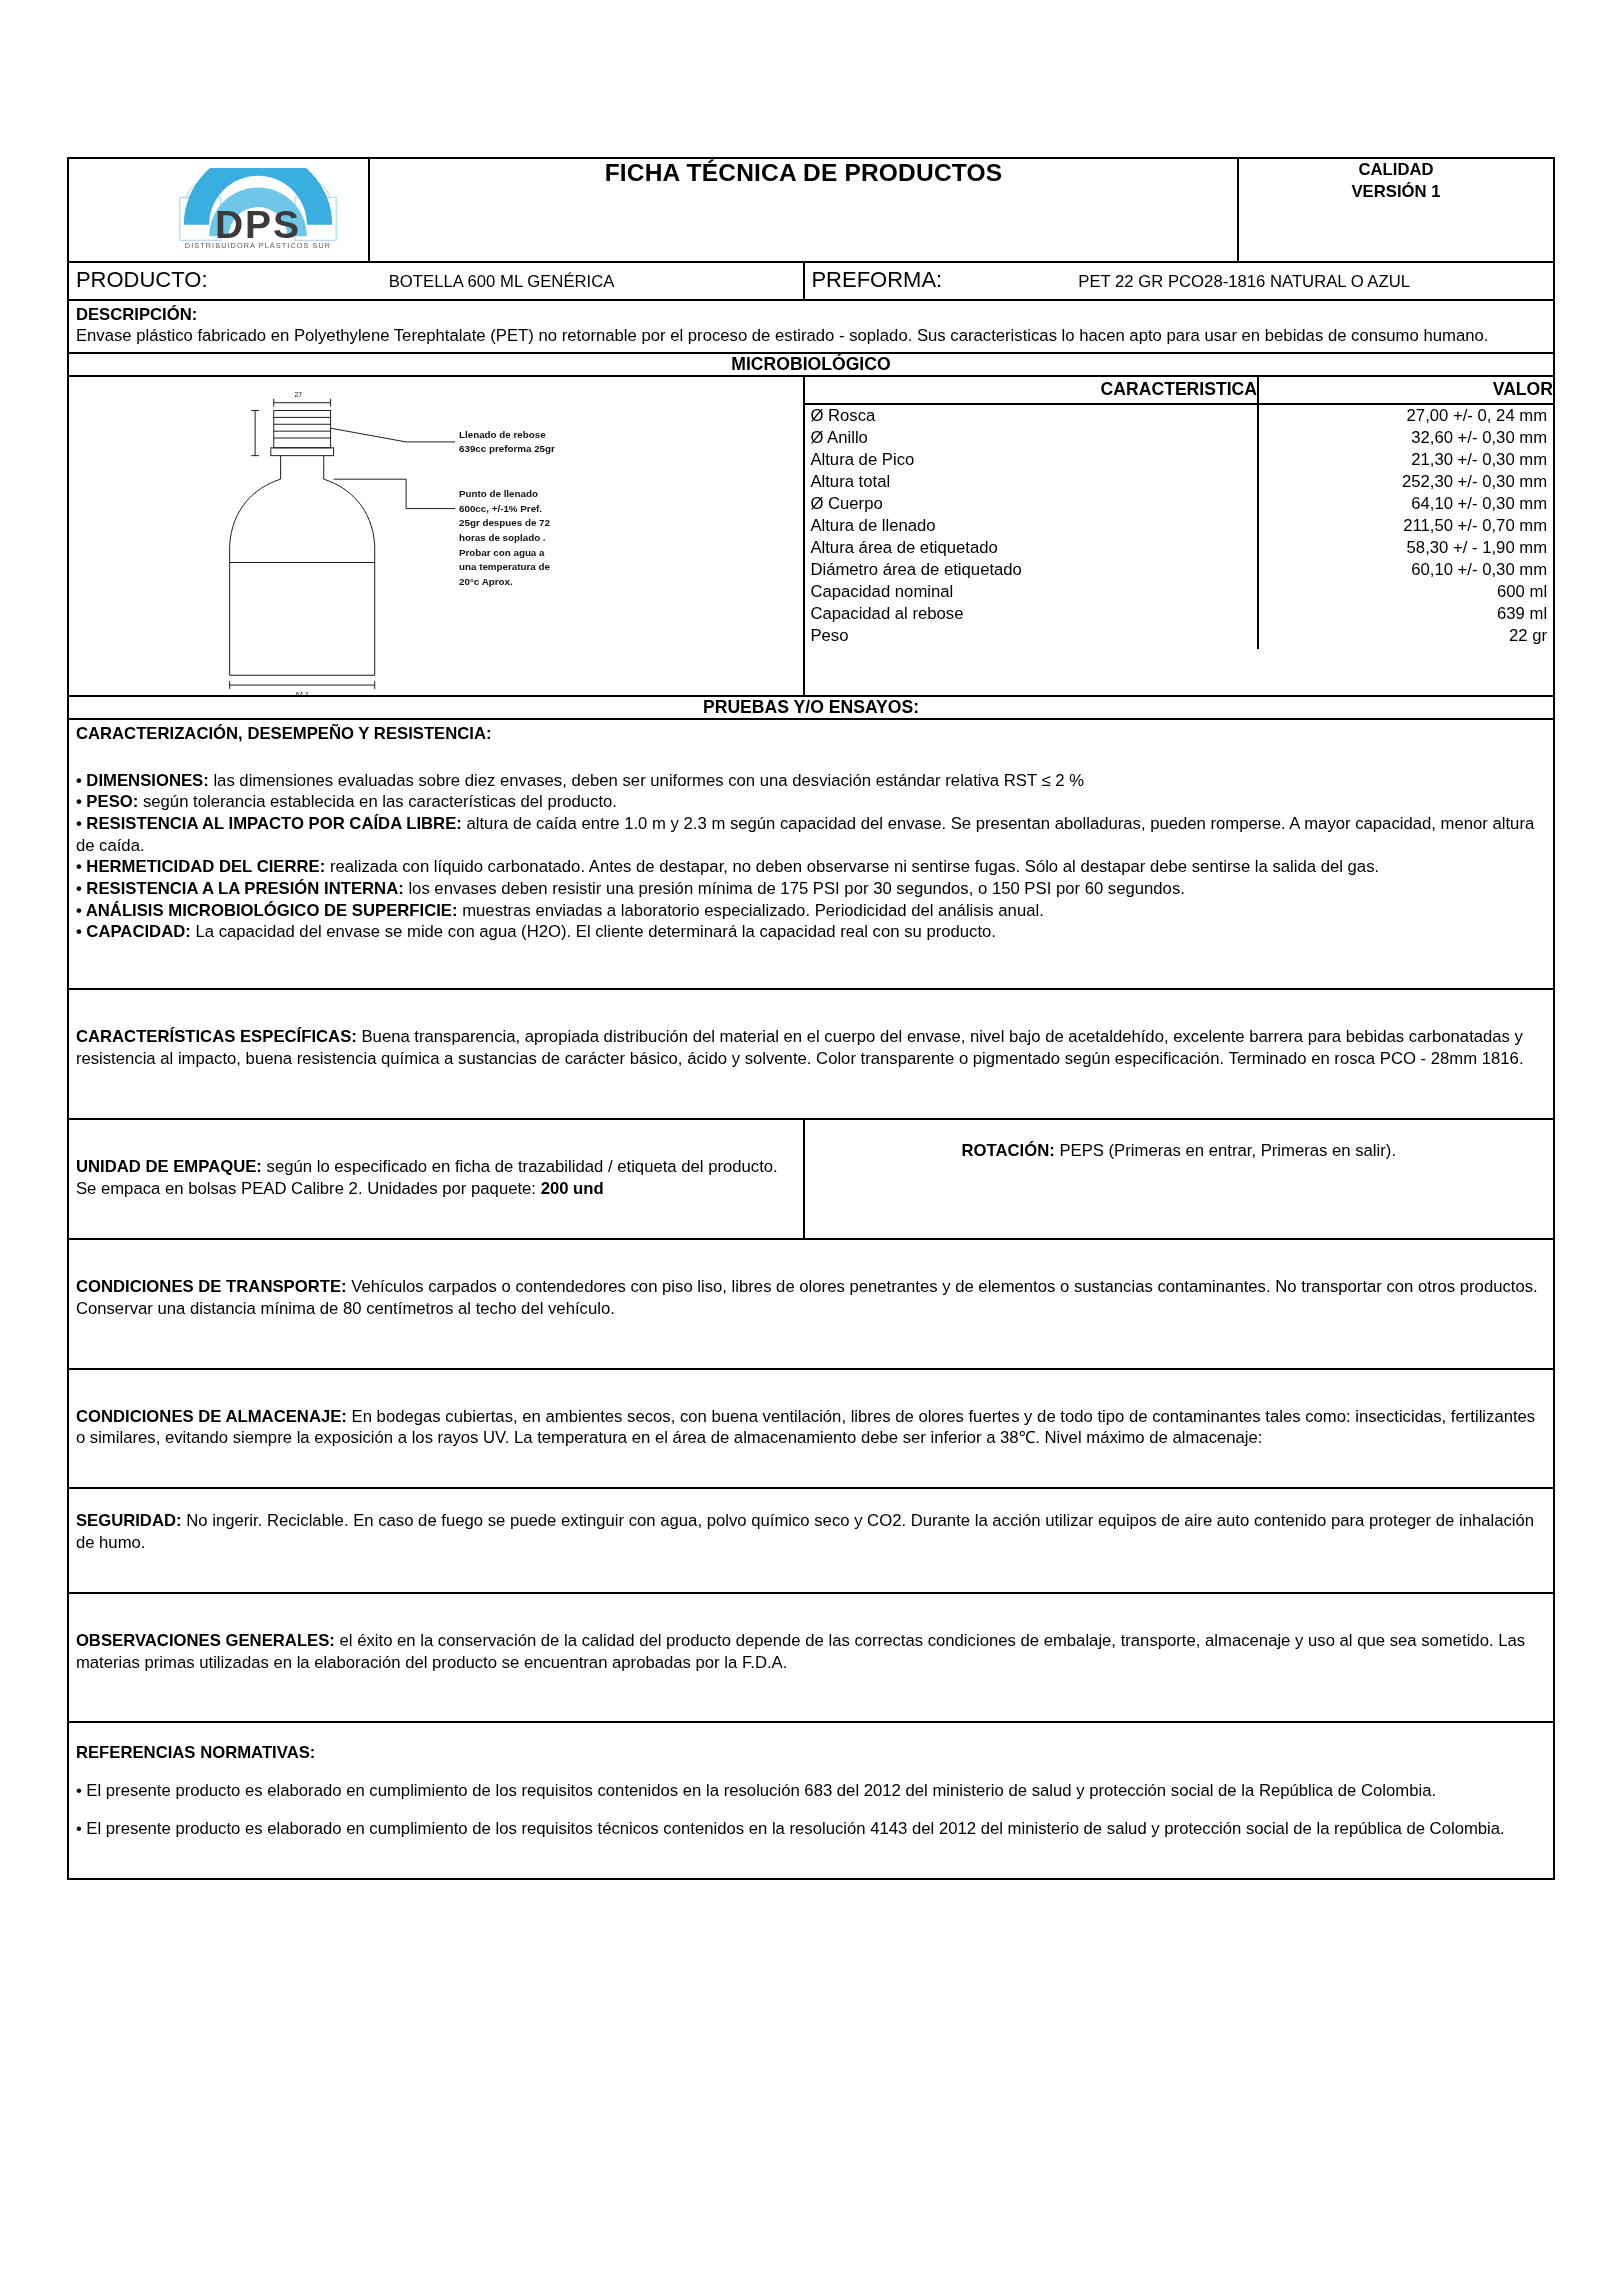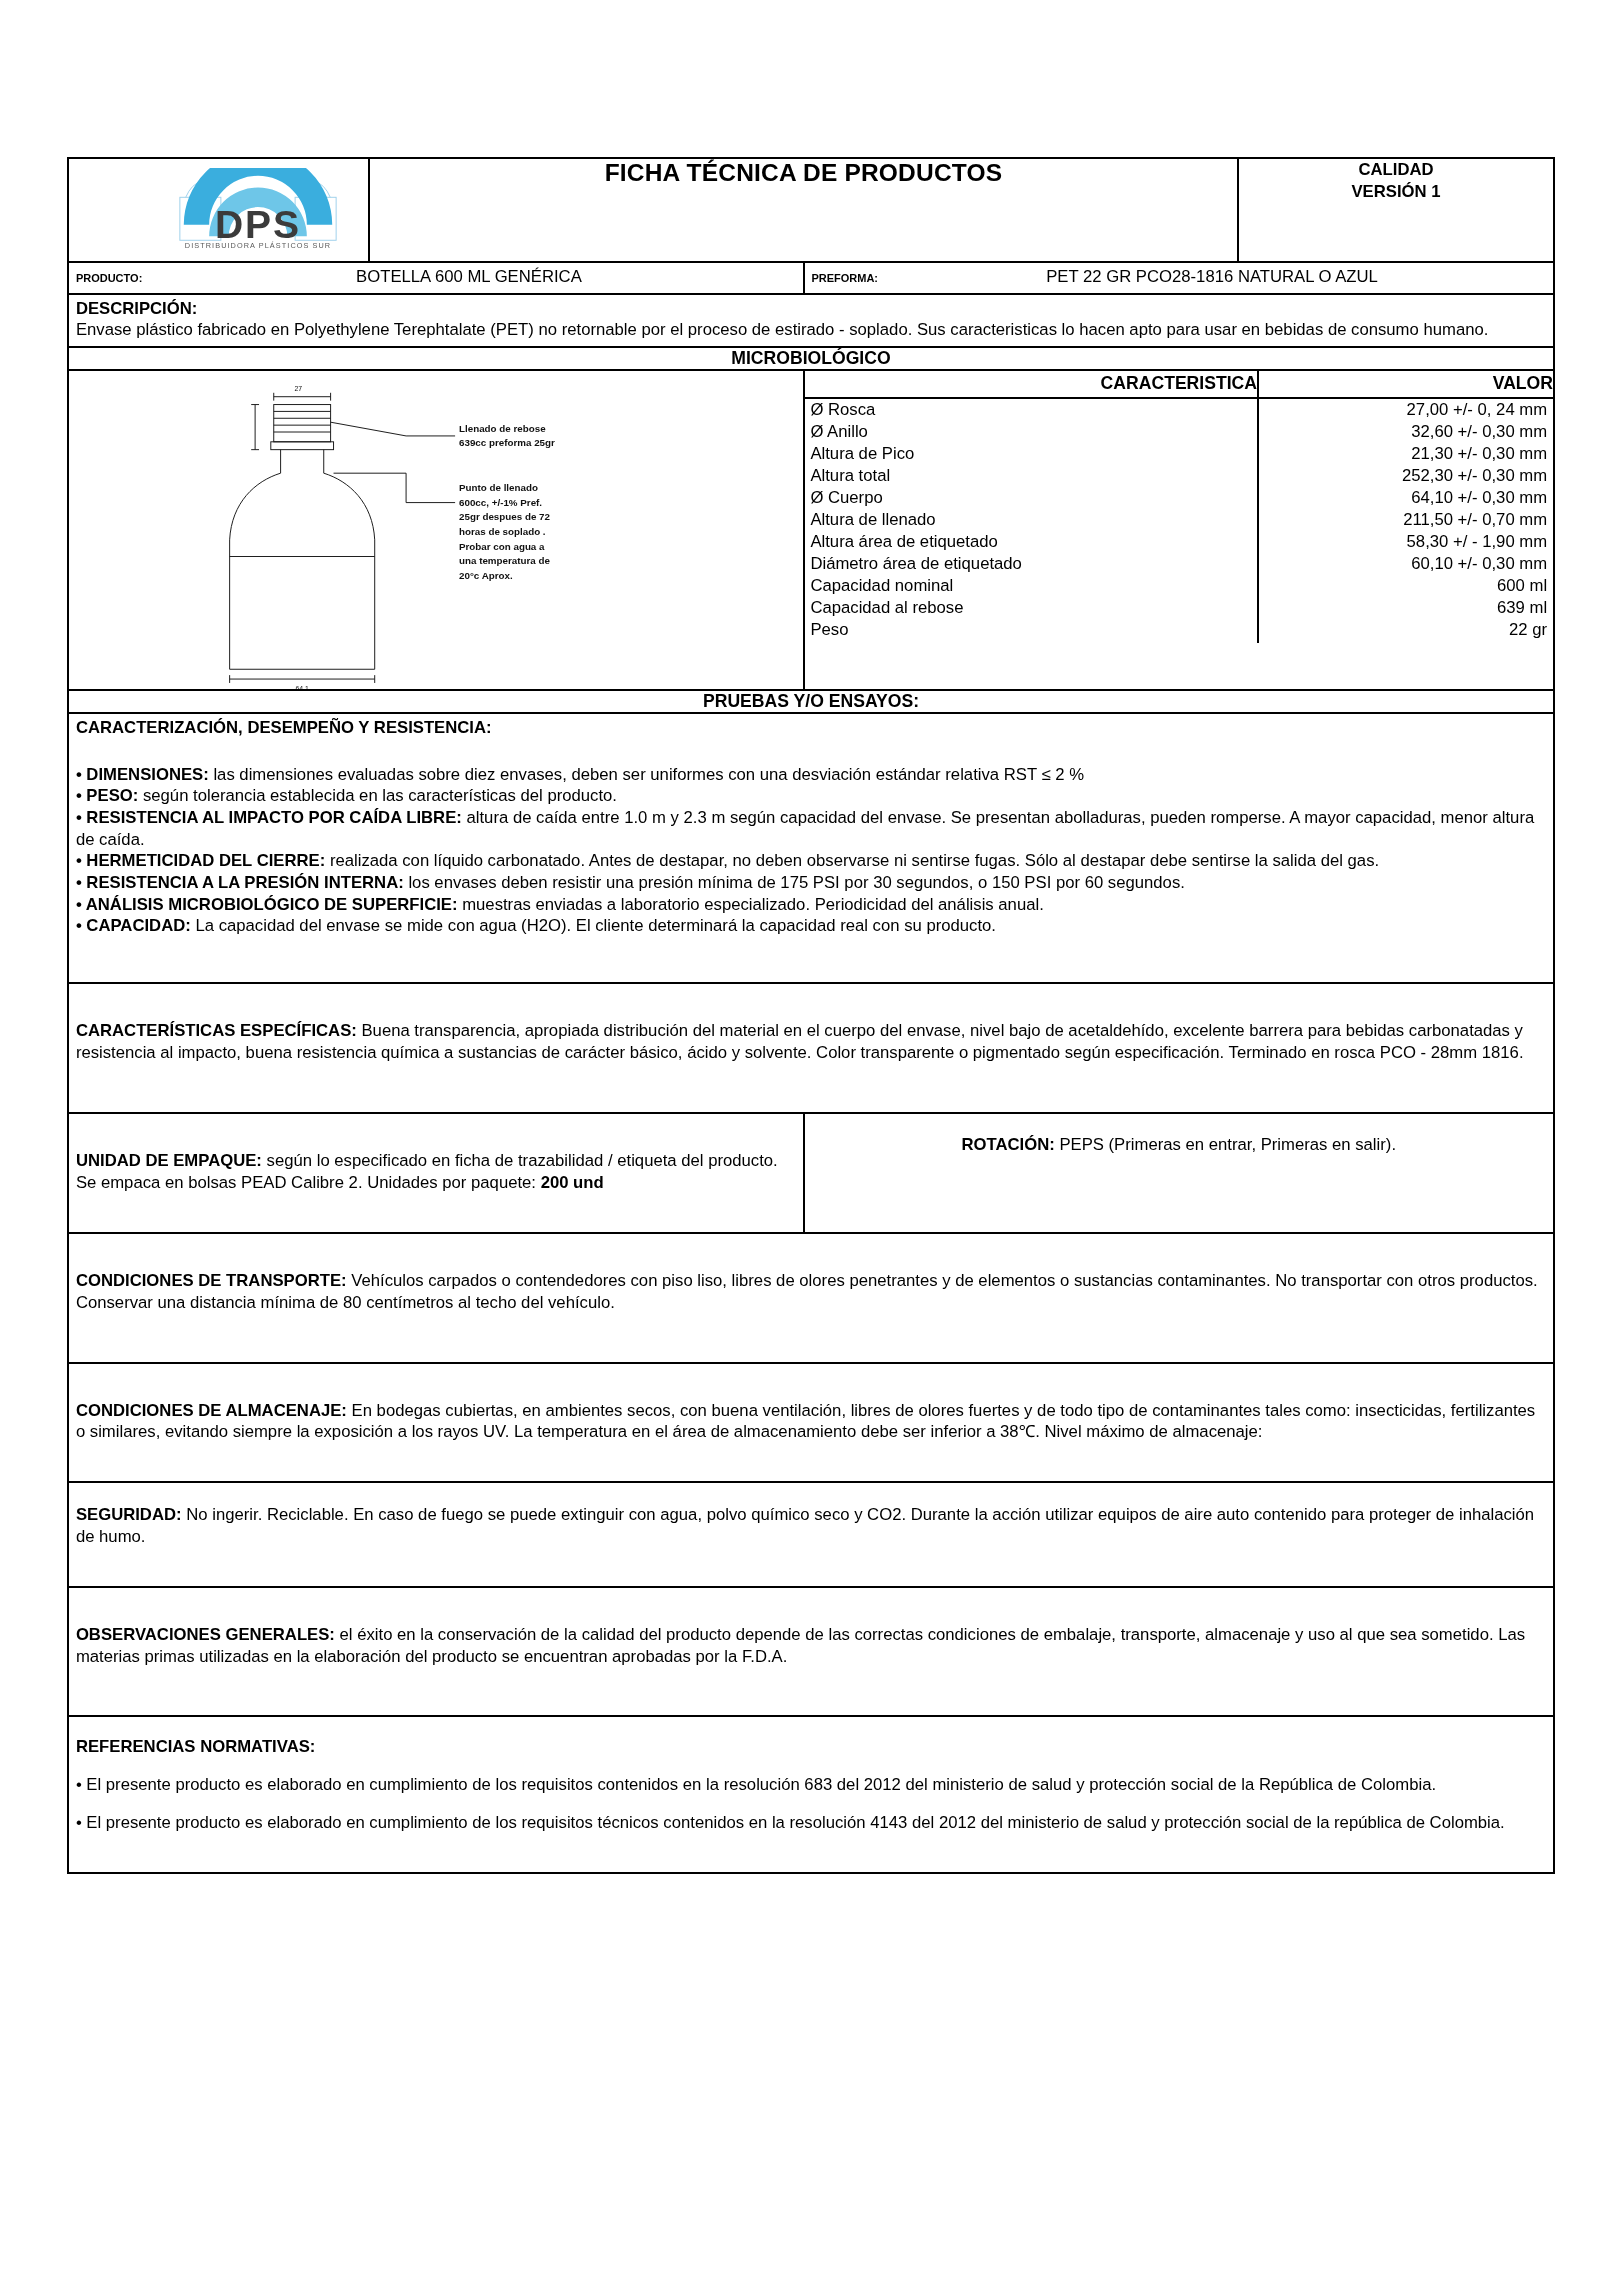--- a/index.html
+++ b/index.html
@@ -51,22 +51,22 @@
     width: 100%;
     height: 102px;
     display: flex;
     align-items: center;
     justify-content: center;
     padding-left: 39px;
   }
   .logo-svg { display: block; }
   
   .lbl-bold {
-    font-weight: bold;
-    font-size: 11px;
+    font-weight: normal;
+    font-size: 22px;
   }
   .cellrow {
     display: flex;
     align-items: baseline;
     font-size: 17.6px;
   }
   .cellrow .val {
     flex: 1;
     text-align: center;
     font-size: 16.7px;

